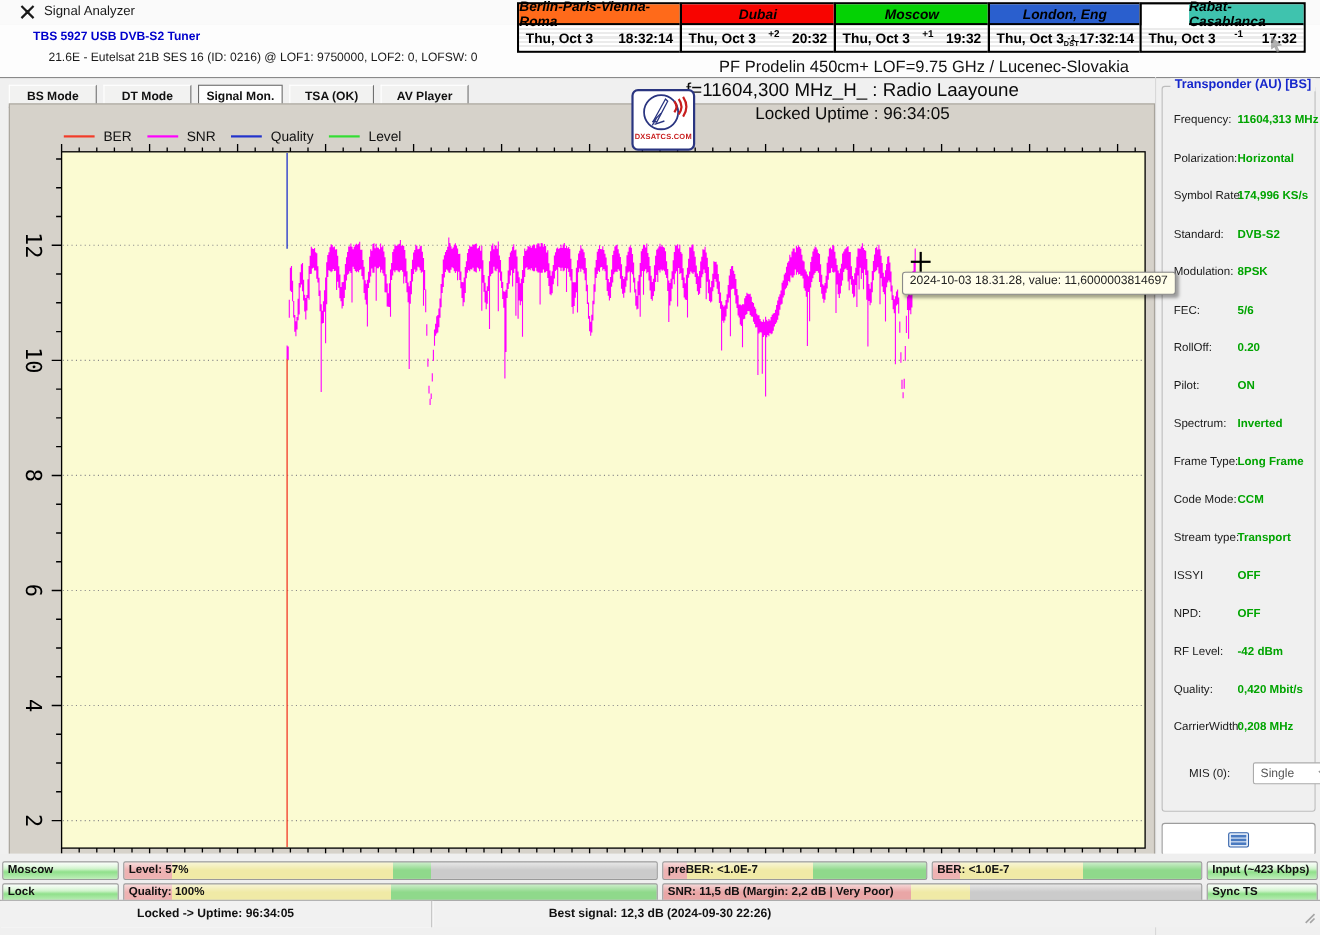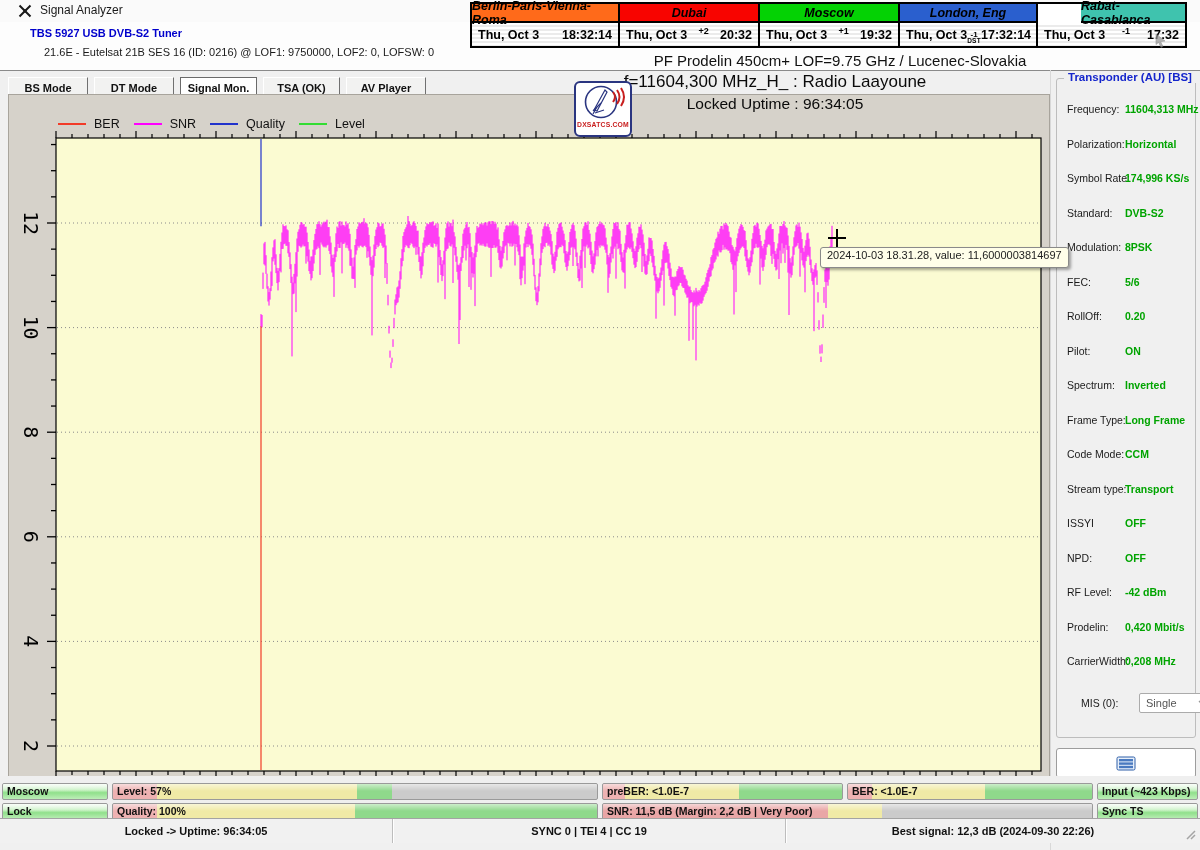--- a/index.html
+++ b/index.html
@@ -459,21 +459,21 @@
         </div>
         <div class="trow" style="top: 472.5px;">
           <span class="tlabel">NPD:</span>
           <span class="tvalue" style="color: rgb(0, 164, 0);">OFF</span>
         </div>
         <div class="trow" style="top: 507px;">
           <span class="tlabel">RF Level:</span>
           <span class="tvalue" style="color: rgb(0, 164, 0);">-42 dBm</span>
         </div>
         <div class="trow" style="top: 541.5px;">
-          <span class="tlabel">Prodelin:</span>
+          <span class="tlabel">Quality:</span>
           <span class="tvalue" style="color: rgb(0, 164, 0);">0,420 Mbit/s</span>
         </div>
         <div class="trow" style="top: 576px;">
           <span class="tlabel">CarrierWidth:</span>
           <span class="tvalue" style="color: rgb(0, 164, 0);">0,208 MHz</span>
         </div>
       </div>
     <div id="mis-row">
       <span id="mis-label">MIS (0):</span>
       <div id="mis-select">
@@ -518,20 +518,19 @@
     <div class="hbar r2 b-snr" style="background: linear-gradient(90deg, rgb(233, 166, 166) 0%, rgb(233, 166, 166) 46%, rgb(240, 234, 166) 46%, rgb(240, 234, 166) 57%, rgb(203, 203, 203) 57%, rgb(203, 203, 203) 100%);">
         <span>SNR: 11,5 dB (Margin: 2,2 dB | Very Poor)</span>
       </div>
     <div class="badge r2 b-inp">
         <span>Sync TS</span>
       </div>
   </div>
 
   <div class="abs" id="statusbar">
     <div class="sb-cell sb1 div">Locked -&gt; Uptime: 96:34:05</div>
-    <div class="sb-cell sb2 div">SYNC 0 | TEI 4 | CC 19</div>
     <div class="sb-cell sb3">Best signal: 12,3 dB (2024-09-30 22:26)</div>
     <svg id="grip" width="12" height="12" viewBox="0 0 12 12">
       <path d="M11 3 L3 11 M11 7 L7 11 M11 11 L11 11" stroke="#a5a5a5" stroke-width="1.5" fill="none"></path>
     </svg>
   </div>
 
 </div>
 
 </body></html>

